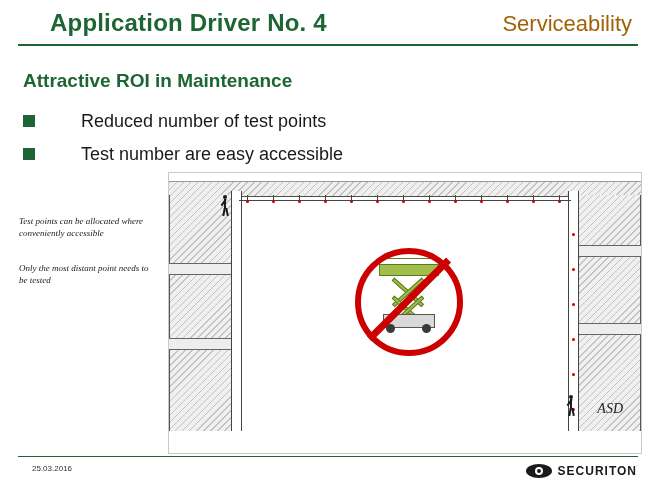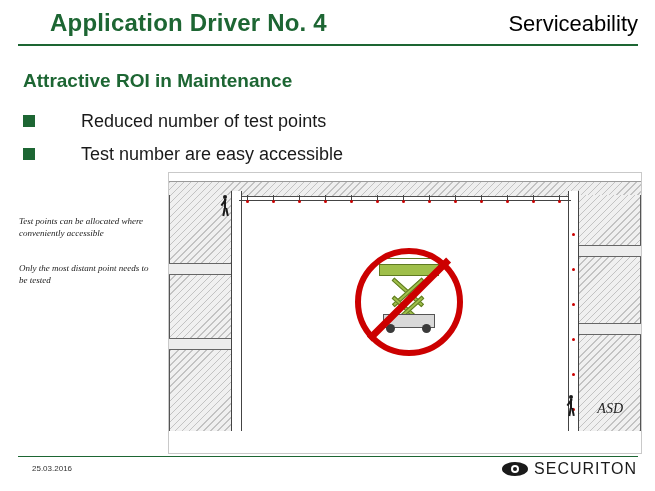--- a/index.html
+++ b/index.html
@@ -35,24 +35,24 @@
     top: 9px;
     font-size: 24px;
     font-weight: bold;
     color: #1d6633;
     letter-spacing: 0.2px;
     white-space: nowrap;
     margin-left: 26px;
   }
   .header-subtitle {
     position: absolute;
-    right: 17px;
+    right: 23px;
     top: 11px;
     font-size: 22px;
-    color: #000000;
+    color: #a16207;
     white-space: nowrap;
   }
   .header-rule {
     position: absolute;
     left: 18px;
     top: 44px;
     width: 620px;
     height: 2px;
     background: #1d6633;
   }
@@ -357,22 +357,22 @@
     background: #ffffff;
   }
   .brand-eye .pupil {
     position: absolute;
     left: 11px; top: 5px;
     width: 4px; height: 4px;
     border-radius: 50%;
     background: #1a1a1a;
   }
   .brand-name {
-    font-size: 16px;
-    font-weight: normal;
+    font-size: 12px;
+    font-weight: bold;
     letter-spacing: 1px;
     color: #1a1a1a;
   }
 </style>
 </head>
 <body>
 
 <div class="slide">
 
   <div class="header">

